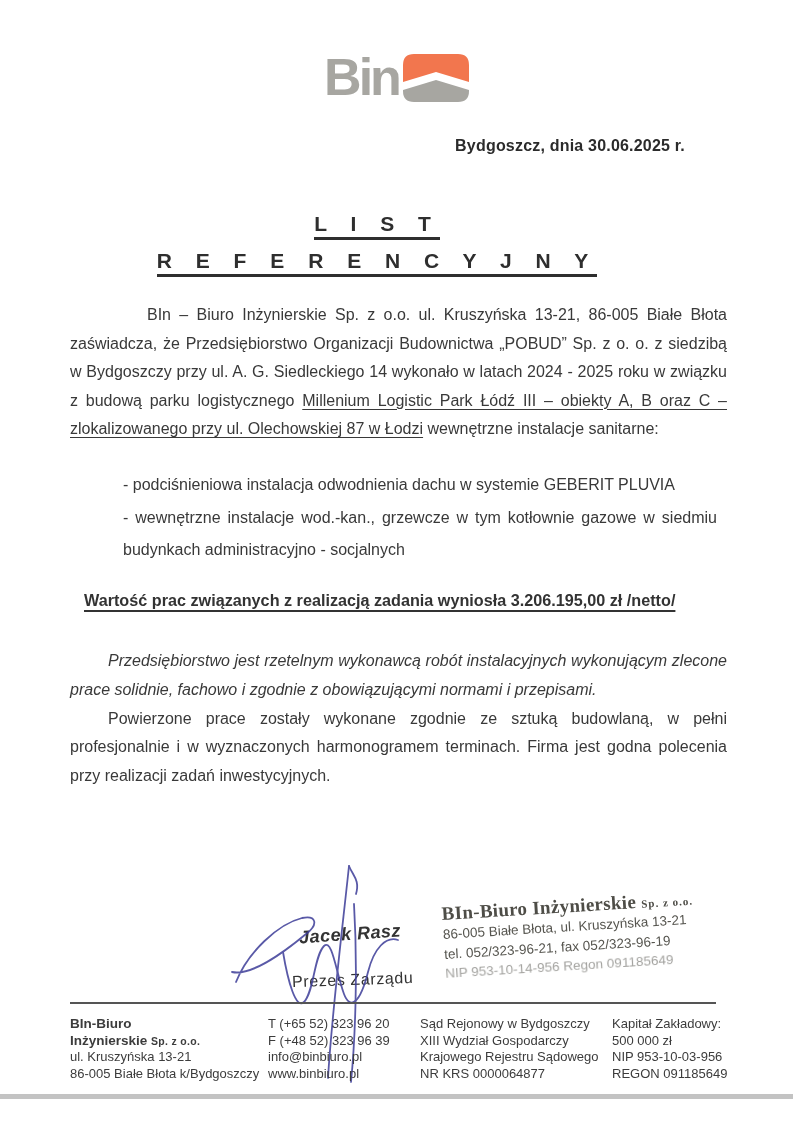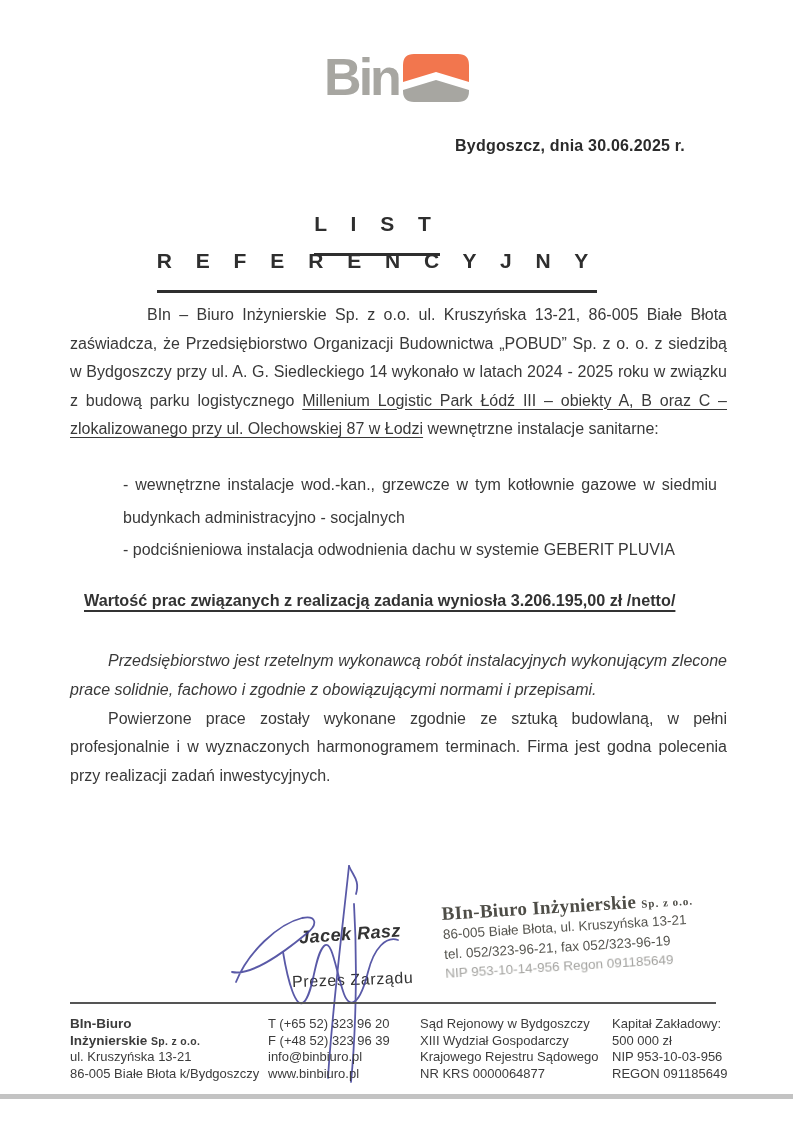--- a/index.html
+++ b/index.html
@@ -10,21 +10,21 @@
   }
   
   .logo{position:absolute;top:52px;left:0;width:100%;display:flex;justify-content:center;align-items:center;gap:4px;}
   .logo-text{font-size:52px;font-weight:bold;color:#a7a6a1;letter-spacing:-3px;line-height:48px;}
   .logo-icon{display:block;margin-top:2px;}
   
   .date-line{position:absolute;top:137px;right:108px;font-size:16px;font-weight:bold;color:#2b2b2b;letter-spacing:.2px;}
   
   .title-block{position:absolute;top:205px;left:70px;width:614px;text-align:center;color:#2e2e2e;}
   .title-line{font-size:21px;font-weight:bold;line-height:37px;}
-  .title-line span{border-bottom:3px solid #2e2e2e;padding-bottom:18px;letter-spacing:9px;}
+  .title-line span{border-bottom:3px solid #2e2e2e;padding-bottom:2px;letter-spacing:9px;}
   
   .body-col{position:absolute;top:301px;left:70px;width:657px;font-size:16px;line-height:28.6px;text-align:justify;color:#393939;}
   .para-intro{text-indent:77px;}
   .u{text-decoration:underline;text-underline-offset:3px;}
   .scope-list{margin:25px 0 0 53px;width:594px;line-height:32.6px;}
   .value-line{margin-top:19px;padding-left:14px;font-weight:bold;font-size:16.2px;color:#333;
               text-decoration:underline;text-decoration-thickness:2px;text-underline-offset:4px;text-align:left;}
   .para-quality{margin-top:33px;text-indent:38px;font-style:italic;}
   .para-closing{text-indent:38px;}
   
@@ -65,22 +65,22 @@
 
   <div class="title-block">
     <div class="title-line"><span>L I S T</span></div>
     <div class="title-line"><span>R E F E R E N C Y J N Y</span></div>
   </div>
 
   <div class="body-col">
     <div class="para-intro"><span>BIn – Biuro Inżynierskie Sp. z o.o. ul. Kruszyńska 13-21, 86-005 Białe Błota zaświadcza, że Przedsiębiorstwo Organizacji Budownictwa „POBUD” Sp. z o. o. z siedzibą w Bydgoszczy przy ul. A. G. Siedleckiego 14 wykonało w latach 2024 - 2025 roku w związku z budową parku logistycznego </span><span class="u">Millenium Logistic Park Łódź III – obiekty A, B oraz C – zlokalizowanego przy ul. Olechowskiej 87 w Łodzi</span><span> wewnętrzne instalacje sanitarne:</span></div>
 
     <div class="scope-list">
+      <div>- podciśnieniowa instalacja odwodnienia dachu w systemie GEBERIT PLUVIA</div>
       <div>- wewnętrzne instalacje wod.-kan., grzewcze w tym kotłownie gazowe w siedmiu budynkach administracyjno - socjalnych</div>
-      <div>- podciśnieniowa instalacja odwodnienia dachu w systemie GEBERIT PLUVIA</div>
     </div>
 
     <div class="value-line">Wartość prac związanych z realizacją zadania wyniosła 3.206.195,00 zł /netto/</div>
 
     <div class="para-quality">Przedsiębiorstwo jest rzetelnym wykonawcą robót instalacyjnych wykonującym zlecone prace solidnie, fachowo i zgodnie z obowiązującymi normami i przepisami.</div>
     <div class="para-closing">Powierzone prace zostały wykonane zgodnie ze sztuką budowlaną, w pełni profesjonalnie i w wyznaczonych harmonogramem terminach. Firma jest godna polecenia przy realizacji zadań inwestycyjnych.</div>
   </div>
 
   <div class="sig-name">Jacek Rasz</div>
   <div class="sig-role">Prezes Zarządu</div>

